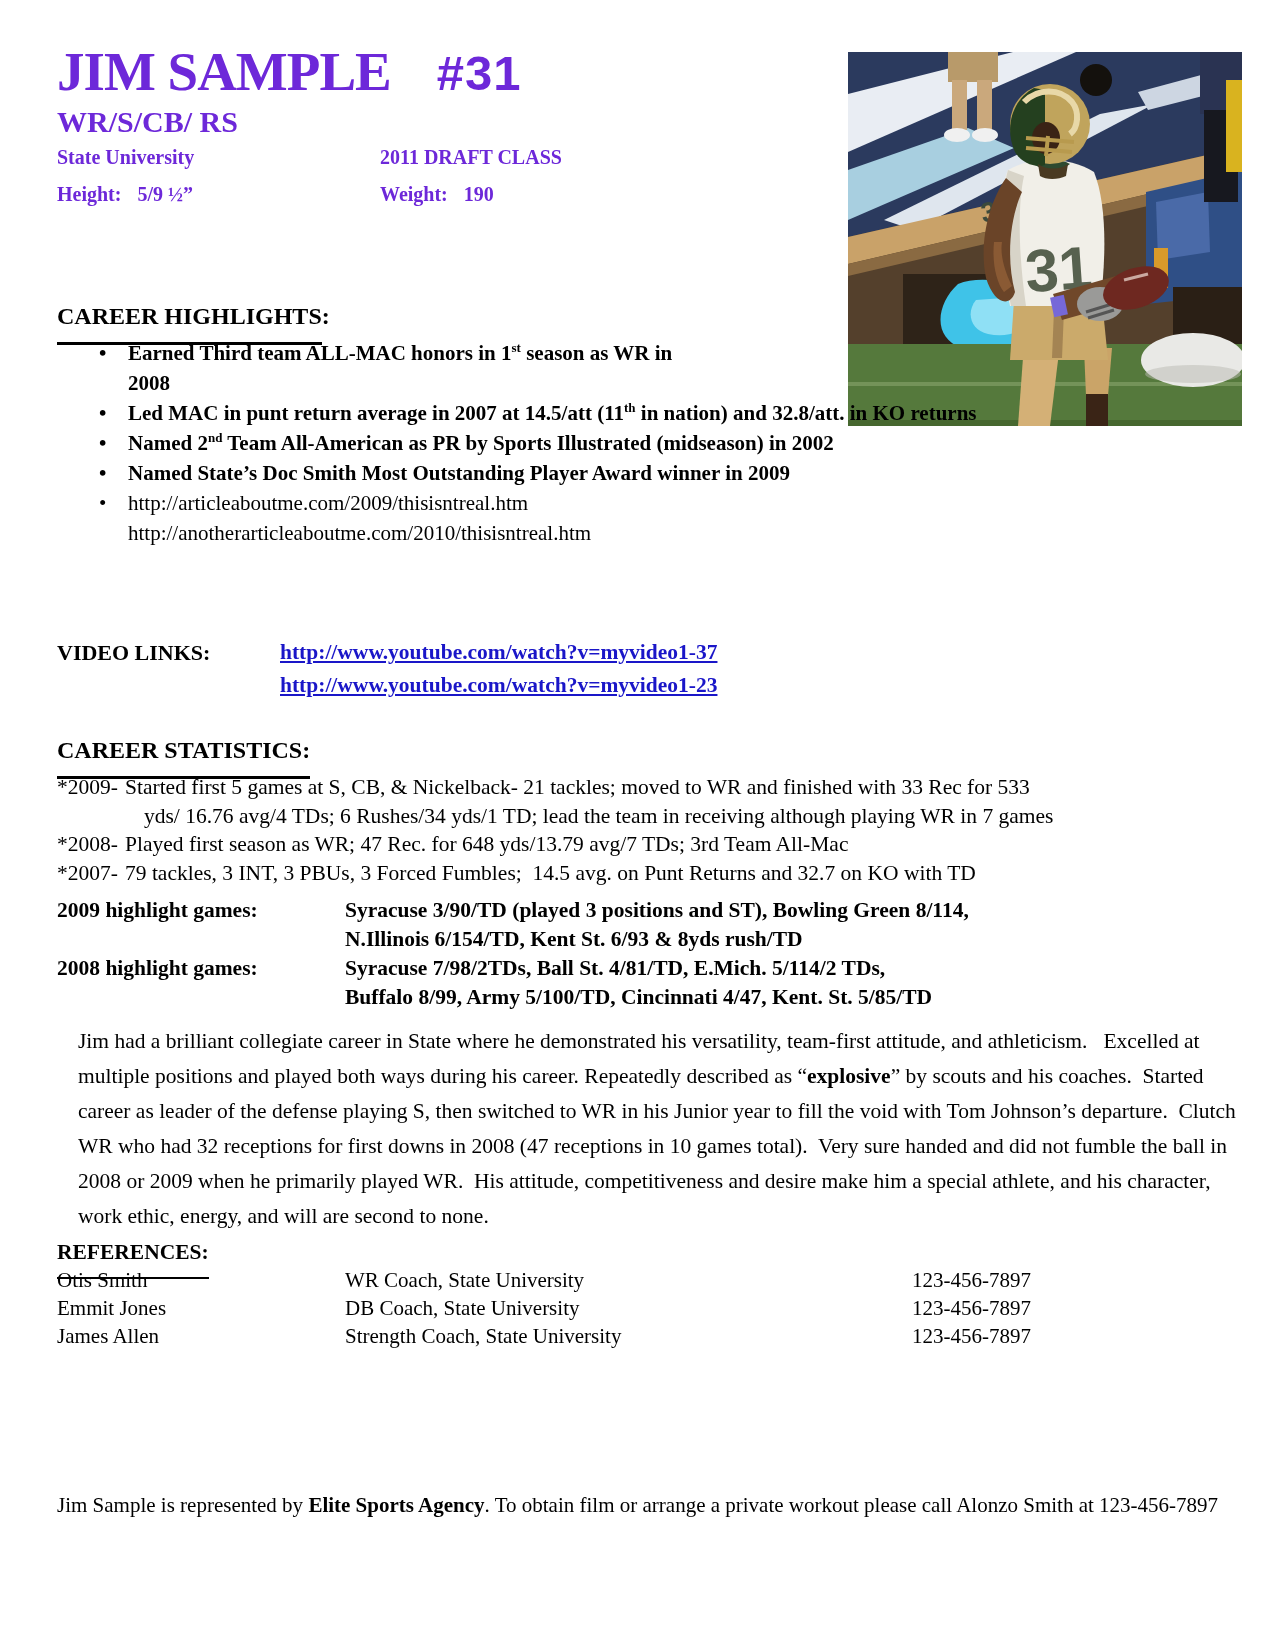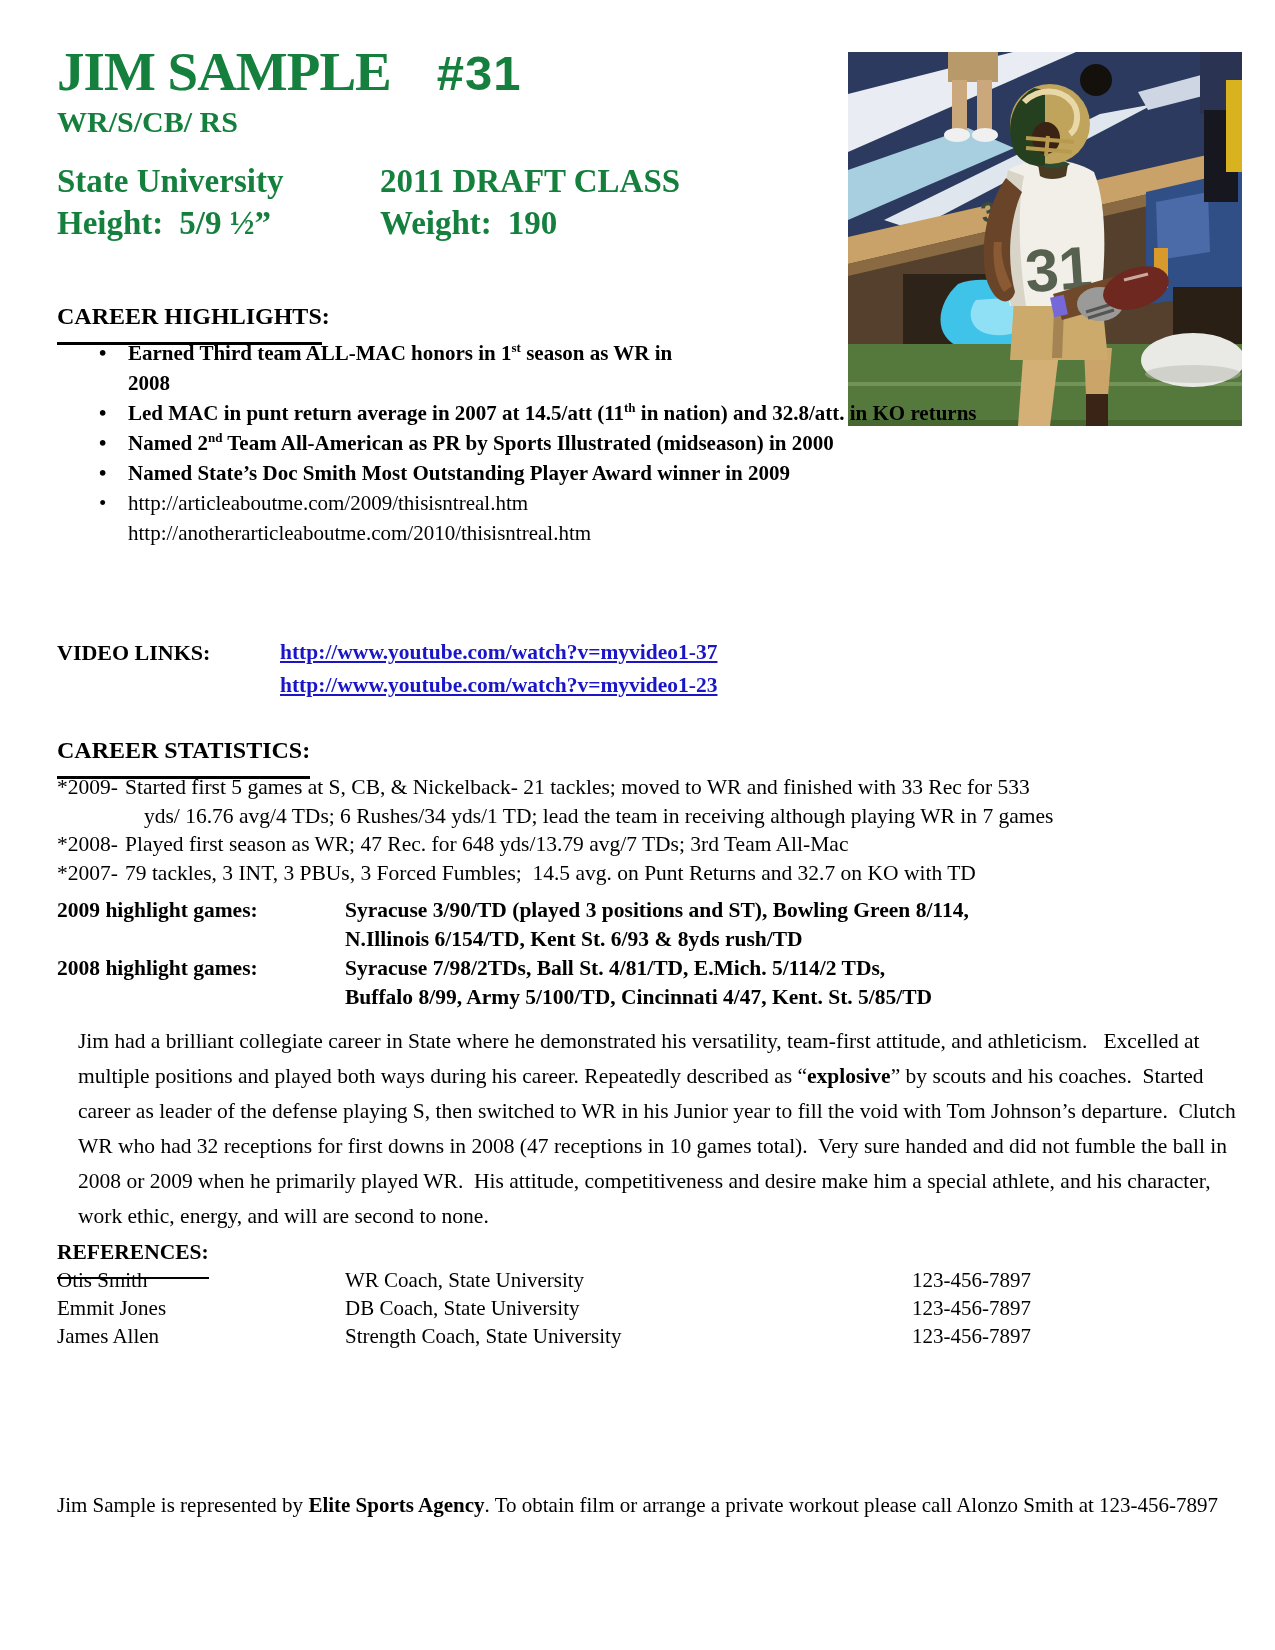--- a/index.html
+++ b/index.html
@@ -1,24 +1,24 @@
 <!DOCTYPE html>
 <html><head>
 <meta charset="utf-8">
 <style>
   html,body{margin:0;padding:0;background:#ffffff;}
   body{width:1275px;height:1650px;font-family:"Liberation Serif",serif;color:#000;position:relative;overflow:hidden;}
   .page{position:relative;width:1275px;height:1650px;background:#fff;}
 
   
-  .header{position:absolute;left:57px;top:42px;color:#15803d;}
+  .header{position:absolute;left:57px;top:42px;color:#6d28d9;}
   .name-row{font-size:55px;line-height:60px;font-weight:bold;letter-spacing:-1px;white-space:nowrap;}
   .jersey-no{font-family:"Liberation Sans",sans-serif;font-weight:800;font-size:49px;margin-left:46px;letter-spacing:1px;}
   .positions{font-size:30px;line-height:34px;font-weight:bold;margin-top:2px;}
-  .info-grid{margin-top:24px;display:grid;grid-template-columns:323px auto;row-gap:5px;font-size:33px;line-height:37px;font-weight:bold;}
+  .info-grid{margin-top:0;display:grid;grid-template-columns:323px auto;font-size:20px;line-height:37px;font-weight:bold;}
   .kv .lbl{margin-right:16px;}
 
   
   .photo{position:absolute;left:848px;top:52px;width:394px;height:374px;}
   .photo svg{display:block;width:394px;height:374px;}
 
   
   .sec-title{font-weight:bold;font-size:24px;line-height:32px;}
   .sec-title .und{border-bottom:3px solid #000;padding-bottom:13px;}
   .prespace{white-space:pre-wrap;}
@@ -178,21 +178,21 @@
     <ul>
       <li>
         <span class="b1"><span>Earned Third team ALL-MAC honors in 1</span><sup>st</sup><span> season as WR in</span></span>
         <span class="b2">2008</span>
       </li>
       <li>
         <span class="b1"><span>Led MAC in punt return average in 2007 at 14.5/att (11</span><sup>th</sup><span> in nation) and 32.8/att. in KO returns</span></span>
         <span class="b2"></span>
       </li>
       <li>
-        <span class="b1"><span>Named 2</span><sup>nd</sup><span> Team All-American as PR by Sports Illustrated (midseason) in 2000</span></span>
+        <span class="b1"><span>Named 2</span><sup>nd</sup><span> Team All-American as PR by Sports Illustrated (midseason) in 2002</span></span>
         <span class="b2"></span>
       </li>
       <li>
         <span class="b1"><span>Named State’s Doc Smith Most Outstanding Player Award winner in 2009</span><sup></sup><span></span></span>
         <span class="b2"></span>
       </li>
       <li class="plain">
         <span class="b1"><span>http://articleaboutme.com/2009/thisisntreal.htm</span></span>
         <span class="b2">http://anotherarticleaboutme.com/2010/thisisntreal.htm</span>
       </li>

